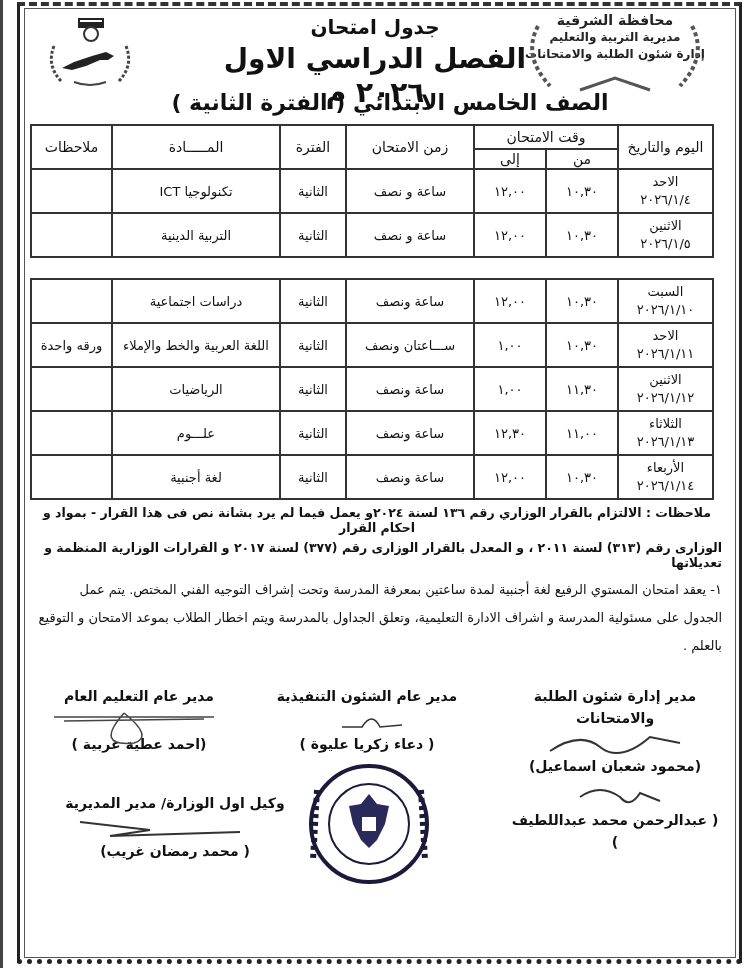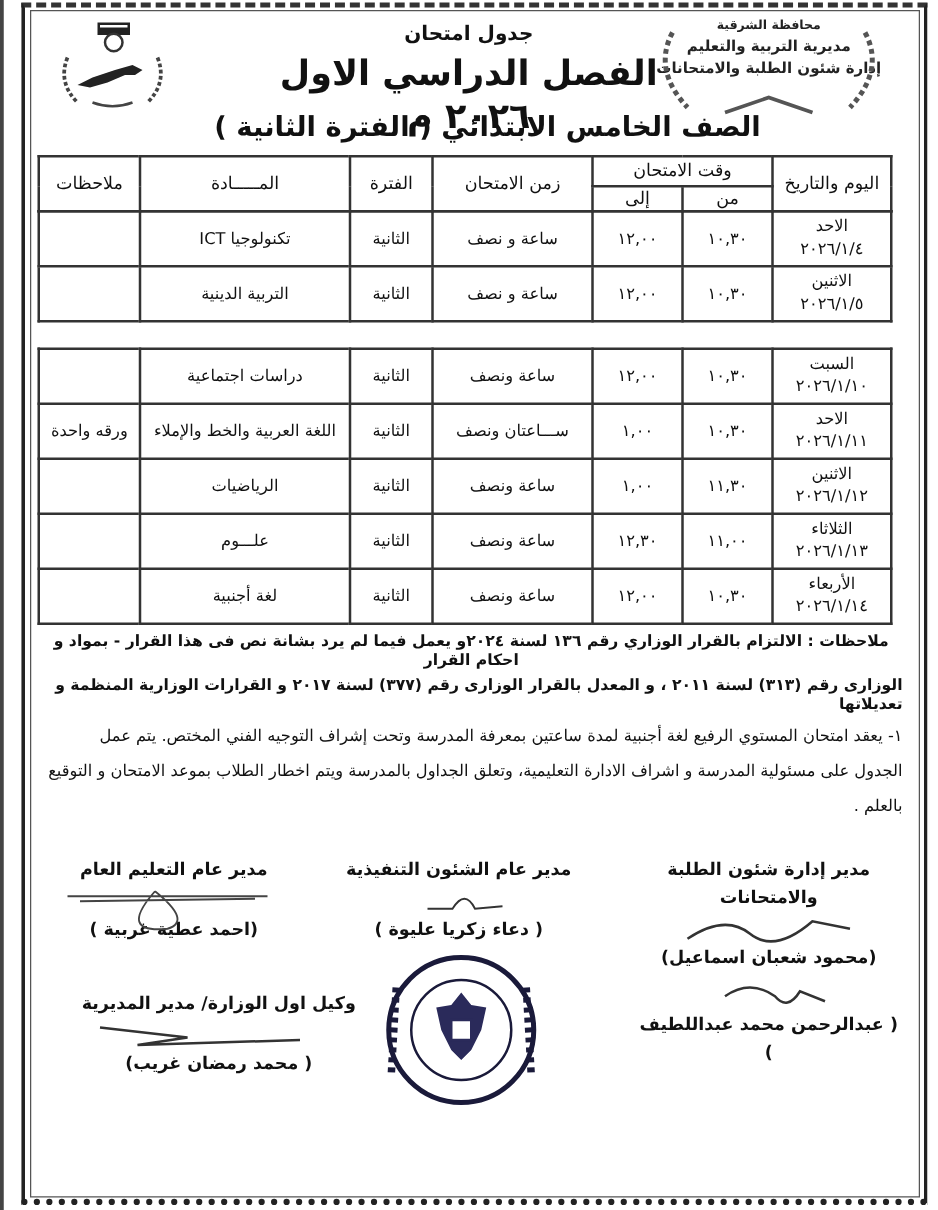--- a/index.html
+++ b/index.html
@@ -17,30 +17,30 @@
   .page-border-inner {
     position: absolute; left: 24px; top: 8px; width: 712px; height: 950px;
     border: 1px solid #555;
   }
 
   .header-right {
     position: absolute; right: 40px; top: 12px; width: 190px; height: 78px;
     text-align: center; direction: rtl;
   }
   .header-right .org-line { font-size: 12px; font-weight: bold; line-height: 17px; color: #222; }
-  .header-right .org-line.first { font-size: 10px; }
+  .header-right .org-line.first { font-size: 14px; }
   .wreath-right {
     position: absolute; right: 0; top: 8px; width: 190px; height: 72px;
     border: 0;
   }
 
   .logo-left { position: absolute; left: 44px; top: 16px; width: 92px; height: 72px; }
 
   .title-block { position: absolute; left: 190px; top: 12px; width: 370px; text-align: center; direction: rtl; }
-  .title-1 { font-size: 16px; font-weight: bold; line-height: 30px; }
+  .title-1 { font-size: 20px; font-weight: bold; line-height: 30px; }
   .title-2 { font-size: 28px; font-weight: bold; line-height: 34px; }
 
   .grade-title {
     position: absolute; left: 150px; top: 88px; width: 440px; text-align: center;
     direction: rtl; font-size: 22px; font-weight: bold; line-height: 30px; margin-left: 20px;
   }
 
   table.sched {
     position: absolute; left: 30px; width: 682px; border-collapse: collapse;
     direction: rtl; table-layout: fixed;

